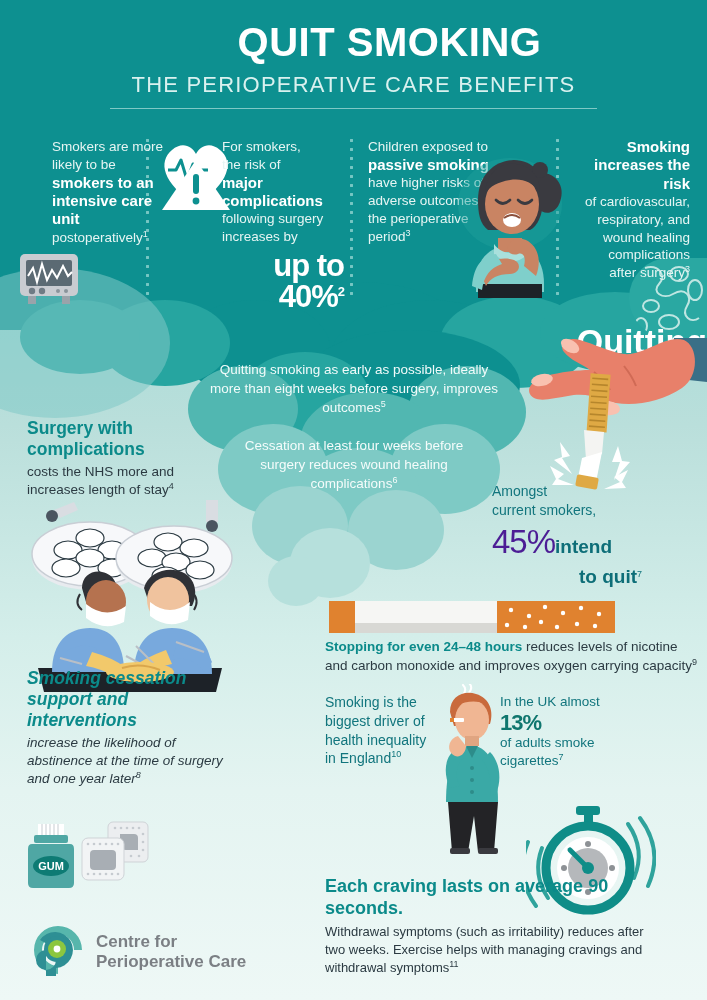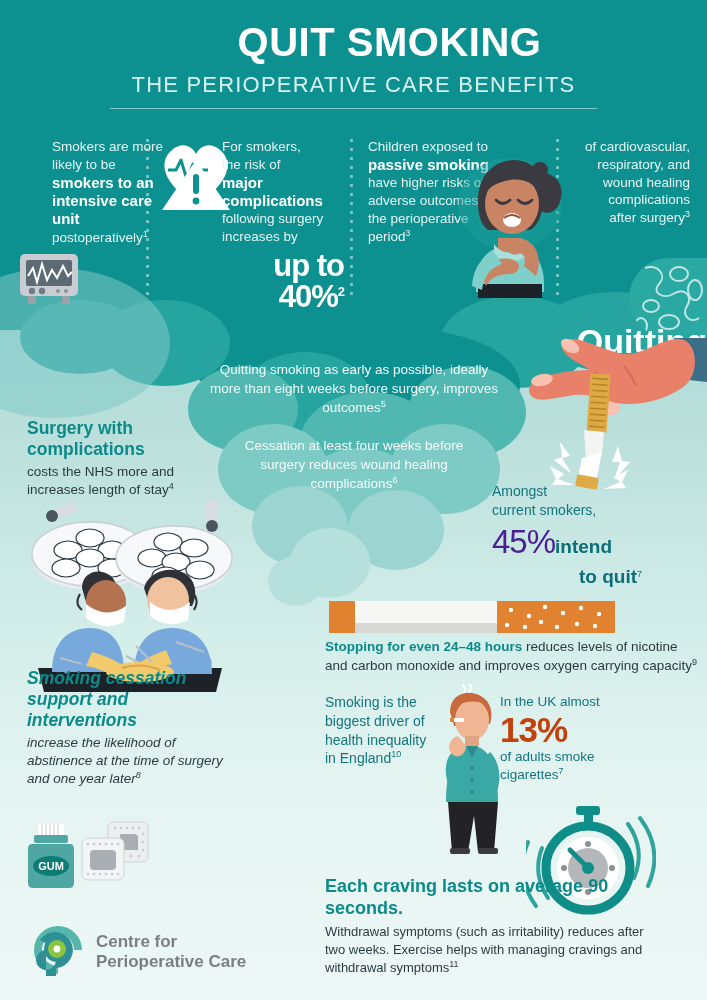--- a/index.html
+++ b/index.html
@@ -72,21 +72,21 @@
   .amongst .intend{color:#0d6e78;font-weight:bold;font-size:19px;}
   .amongst .l2{display:block;text-align:right;width:150px;}
 
   
   .stopping{position:absolute;left:325px;top:638px;width:372px;color:#2b3a42;font-size:13.5px;line-height:1.4;}
   .stopping .hl{color:#0b8a8a;font-weight:bold;}
 
   
   .ineq{position:absolute;left:325px;top:693px;width:110px;color:#11757d;font-size:14px;line-height:1.34;}
   .uk{position:absolute;left:500px;top:693px;width:160px;color:#11757d;font-size:13.5px;line-height:1.34;}
-  .uk .pct{display:block;color:#c2410c;font-weight:bold;font-size:35px;line-height:1.06;letter-spacing:-1px;}
+  .uk .pct{display:block;color:#0f766e;font-weight:bold;font-size:22px;line-height:1.06;letter-spacing:-1px;}
 
   
   .craving{position:absolute;left:325px;top:876px;width:340px;color:#2b3a42;font-size:13px;line-height:1.38;}
   .craving .head{display:block;color:#0b8a8a;font-weight:bold;font-size:18px;line-height:1.22;margin-bottom:3px;}
 
   
   .logo{position:absolute;left:30px;top:922px;display:flex;align-items:center;gap:10px;}
   .logo-txt{color:#7b7f84;font-size:17px;font-weight:bold;line-height:1.16;}
 
   
@@ -214,20 +214,21 @@
 
       <path d="M84 128 C90 112 86 98 74 92 C66 88 58 92 56 98 C54 104 60 108 66 106 C72 104 74 110 72 118 Z" fill="#c98463"></path>
 
       <path d="M28 124 C36 112 50 108 62 112 C70 115 68 126 58 126 C46 126 38 130 34 138 Z" fill="#c98463"></path>
 
       <path d="M20 138 C22 118 30 108 44 106 L50 116 C38 120 32 128 30 142 Z" fill="#7fcfcb"></path>
     </svg>
   </div>
 
   <div class="fact f4">
+    <span class="big">Smoking increases the risk</span>
     <span>of cardiovascular, respiratory, and wound healing complications after surgery</span><sup>3</sup>
   </div>
 
   <div class="quit-h">Quitting</div>
   <div class="quit-p">
     <span>Quitting smoking as early as possible, ideally more than eight weeks before surgery, improves outcomes</span><sup>5</sup>
   </div>
   <div class="quit-p2">
     <span>Cessation at least four weeks before surgery reduces wound healing complications</span><sup>6</sup>
   </div>

